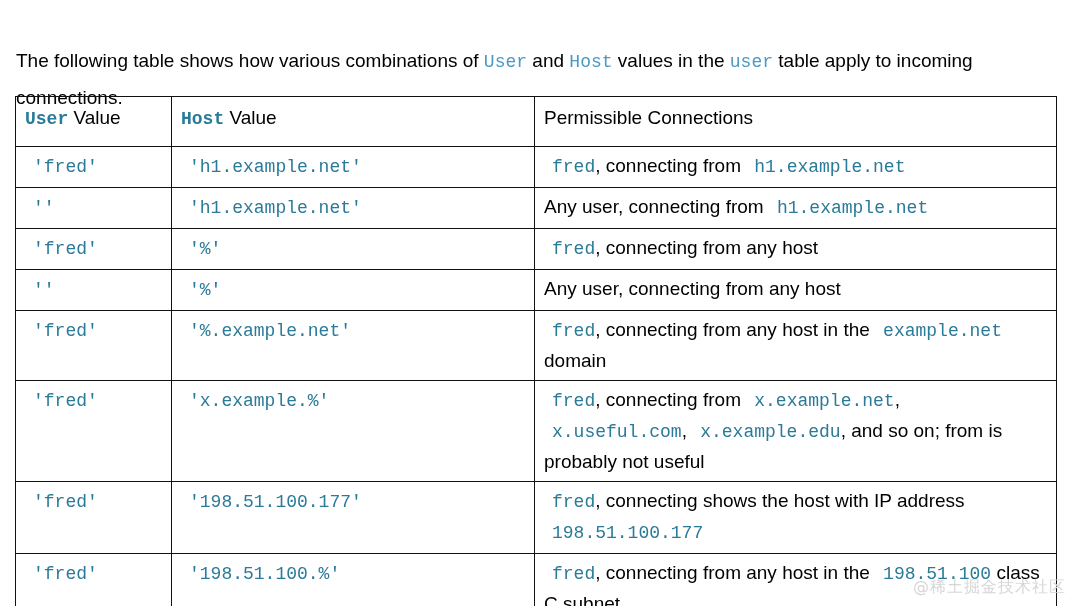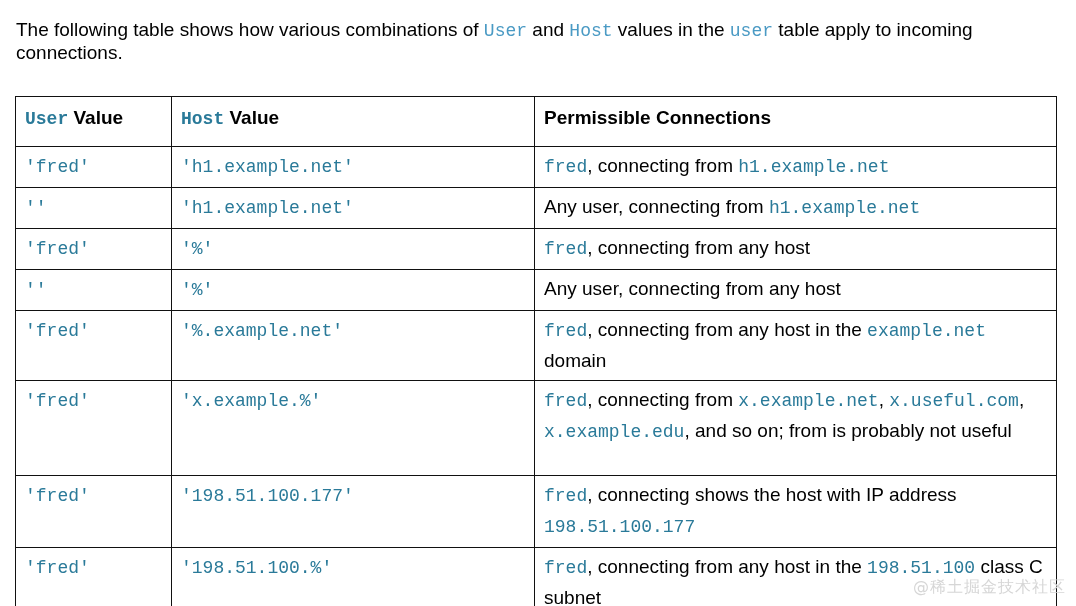--- a/index.html
+++ b/index.html
@@ -13,24 +13,24 @@
     overflow: hidden;
     font-family: "Liberation Sans", sans-serif;
     color: #000000;
     position: relative;
   }
 
   
   #intro {
     position: absolute;
     left: 16px;
-    top: 0;
+    top: 24px;
     width: 1030px;
     font-size: 19px;
-    line-height: 22px;
+    line-height: 36px;
     color: #000;
   }
   code, .code {
     font-family: "Liberation Mono", "DejaVu Sans Mono", monospace;
   }
   #intro .code {
     color: #4a9ac4;
     font-size: 18px;
   }
 
@@ -64,28 +64,29 @@
     height: 37px;
     padding-top: 6px;
     padding-bottom: 6px;
   }
   #conn-table thead th .code {
     color: #2a7a99;
     font-weight: bold;
     font-size: 18px;
   }
   #conn-table thead th .plain {
-    font-weight: bold;
+    font-weight: normal;
     font-size: 19px;
     margin-top: 28px;
   }
 
   #conn-table tbody td .code {
     color: #2a7a99;
     font-size: 18px;
+    margin-left: 8px;
   }
   #conn-table tbody td.cell-code {
     white-space: nowrap;
   }
   #conn-table tbody td.cell-code .code {
     display: inline-block;
   }
 
   
   tr.r1 td, tr.r2 td, tr.r3 td, tr.r4 td { height: 27px; }

